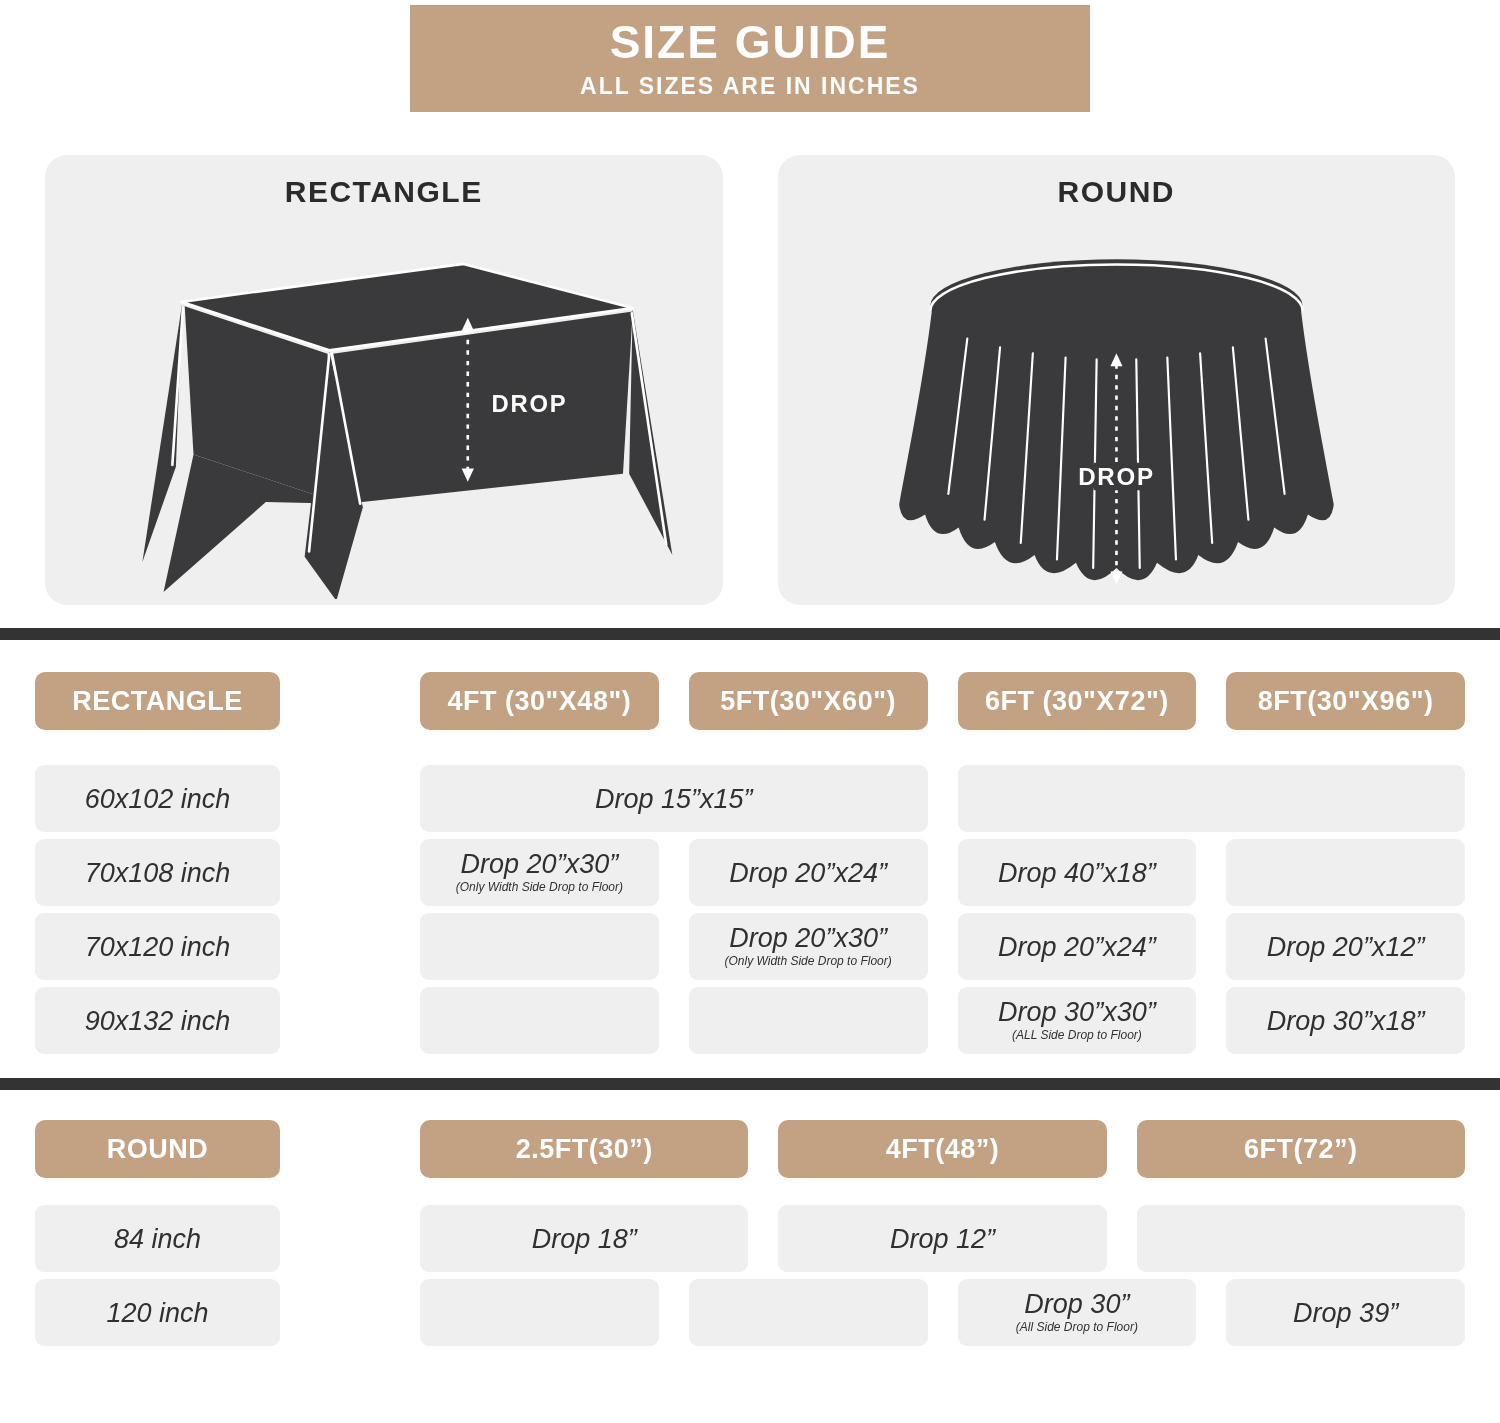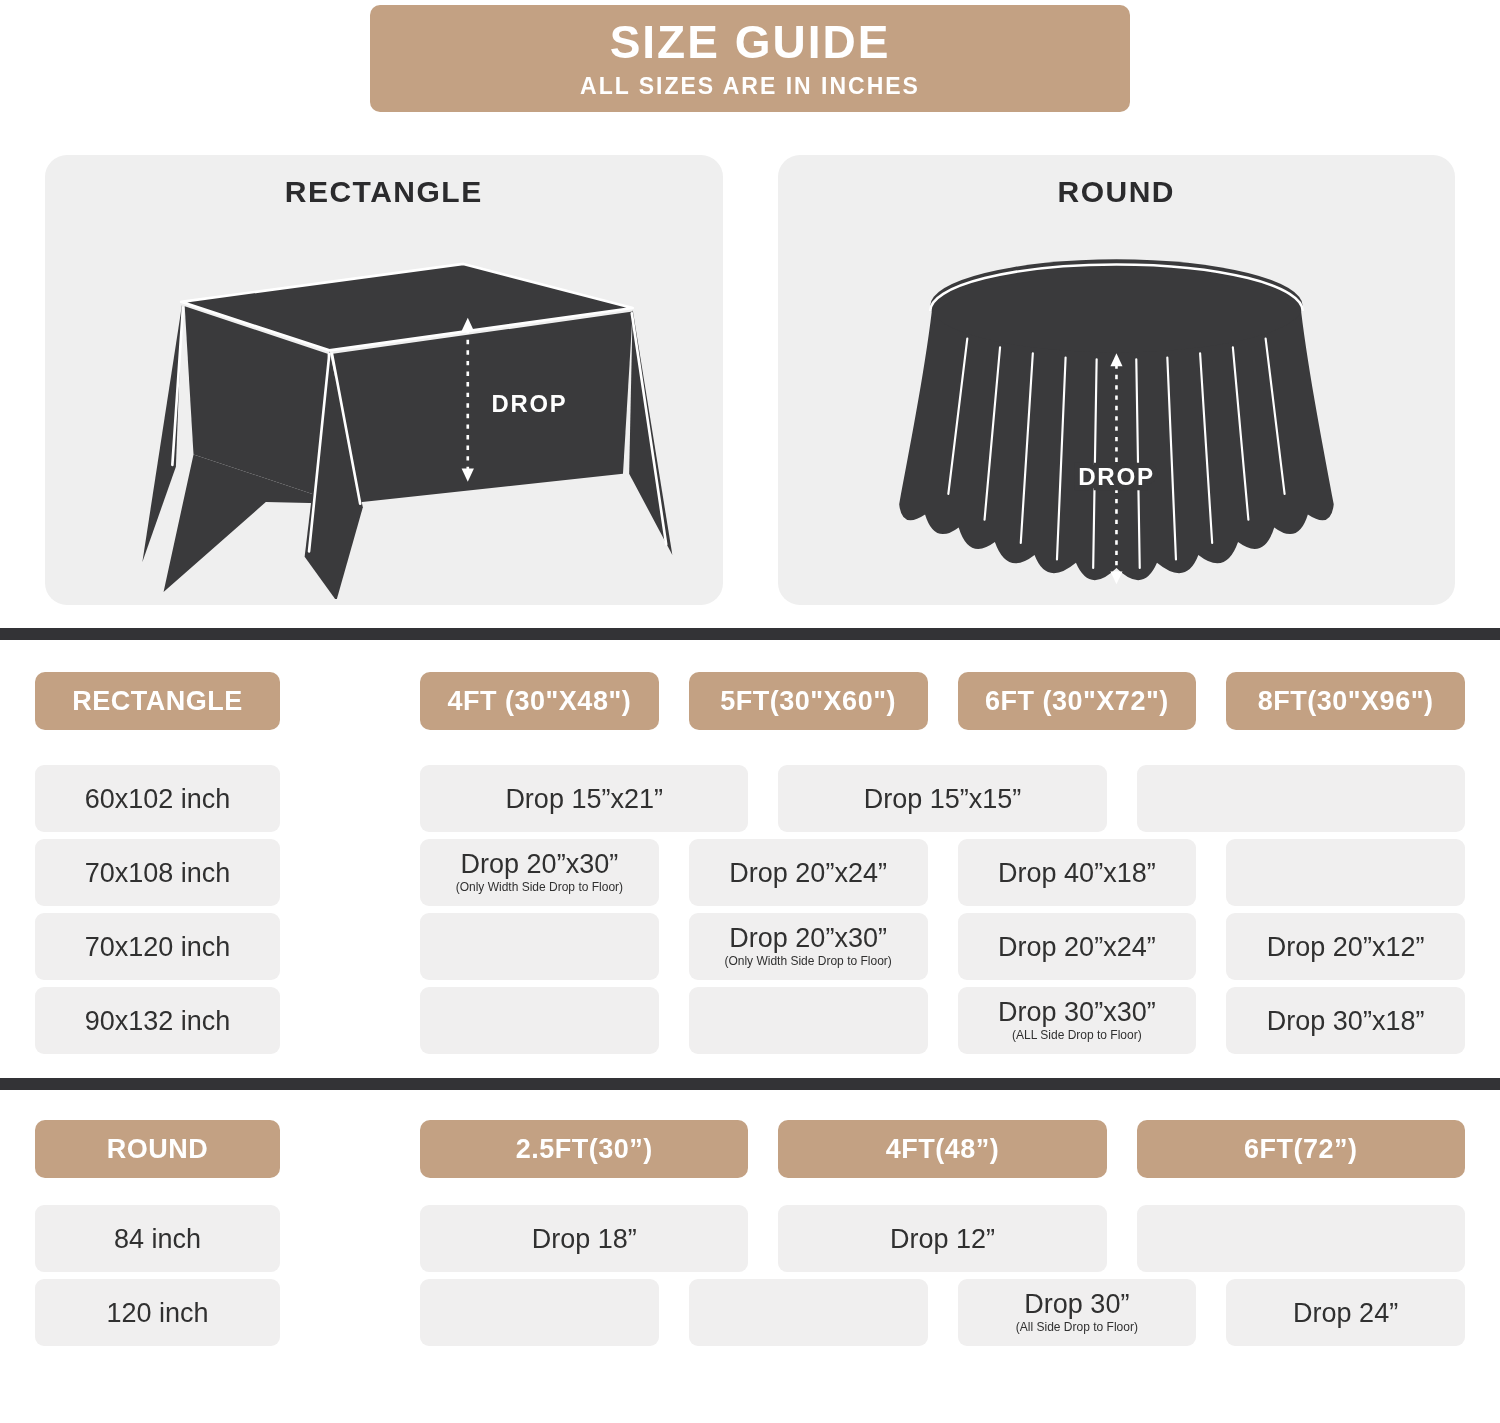--- a/index.html
+++ b/index.html
@@ -6,24 +6,24 @@
   html, body { margin: 0; padding: 0; }
   body {
     width: 1500px; height: 1423px;
     background: #ffffff;
     font-family: "Liberation Sans", sans-serif;
     overflow: hidden;
   }
 
   
   .banner {
-    width: 760px; height: 107px;
+    width: 680px; height: 107px;
     margin: 5px auto 0;
     background: #c3a183;
-    border-radius: 10px;
+    border-radius: 0;
     display: flex; flex-direction: column;
     align-items: center; justify-content: center;
     color: #ffffff;
   }
   .banner .title { font-size: 46px; font-weight: bold; letter-spacing: 2px; line-height: 50px; }
   .banner .subtitle { font-size: 23px; font-weight: bold; letter-spacing: 2px; margin-top: 6px; text-align: center; }
 
   
   .panels { display: flex; gap: 55px; margin: 43px 45px 0; }
   .panel {
@@ -62,20 +62,21 @@
     color: #ffffff; font-size: 27px; font-weight: bold; letter-spacing: 0.5px;
   }
   .cell {
     height: 67px;
     background: #f0efef;
     border-radius: 9px;
     display: flex; flex-direction: column;
     align-items: center; justify-content: center;
     text-align: center;
     color: #303030;
+    font-style: italic;
   }
   .cell .main { font-size: 27px; line-height: 30px; display: block; }
   .cell .note { font-size: 12px; line-height: 17px; display: block; }
   .cell .note:empty, .cell .main:empty { display: none; }
 </style>
 </head>
 <body>
 
 <div class="banner">
   <div class="title">SIZE GUIDE</div>
@@ -158,23 +159,20 @@
     <div class="tan-box data-col">5FT(30"X60")</div>
     <div class="tan-box data-col">6FT (30"X72")</div>
     <div class="tan-box data-col">8FT(30"X96")</div>
   </div>
 
   <div class="trow">
     <div class="cell lbl-col">
         <span class="main">60x102 inch</span>
       </div>
     <div class="cell data-col">
-        <span class="main">Drop 15”x21”</span>
-      </div>
-    <div class="cell data-col">
         <span class="main">Drop 15”x15”</span>
       </div>
     <div class="cell data-col"></div>
   </div>
 
   <div class="trow">
     <div class="cell lbl-col">
         <span class="main">70x108 inch</span>
       </div>
     <div class="cell data-col">
@@ -251,16 +249,16 @@
     <div class="cell lbl-col">
         <span class="main">120 inch</span>
       </div>
     <div class="cell data-col"></div>
     <div class="cell data-col"></div>
     <div class="cell data-col">
         <span class="main">Drop 30”</span>
         <span class="note">(All Side Drop to Floor)</span>
       </div>
     <div class="cell data-col">
-        <span class="main">Drop 24”</span>
+        <span class="main">Drop 39”</span>
       </div>
   </div>
 </section>
 
 </body></html>

